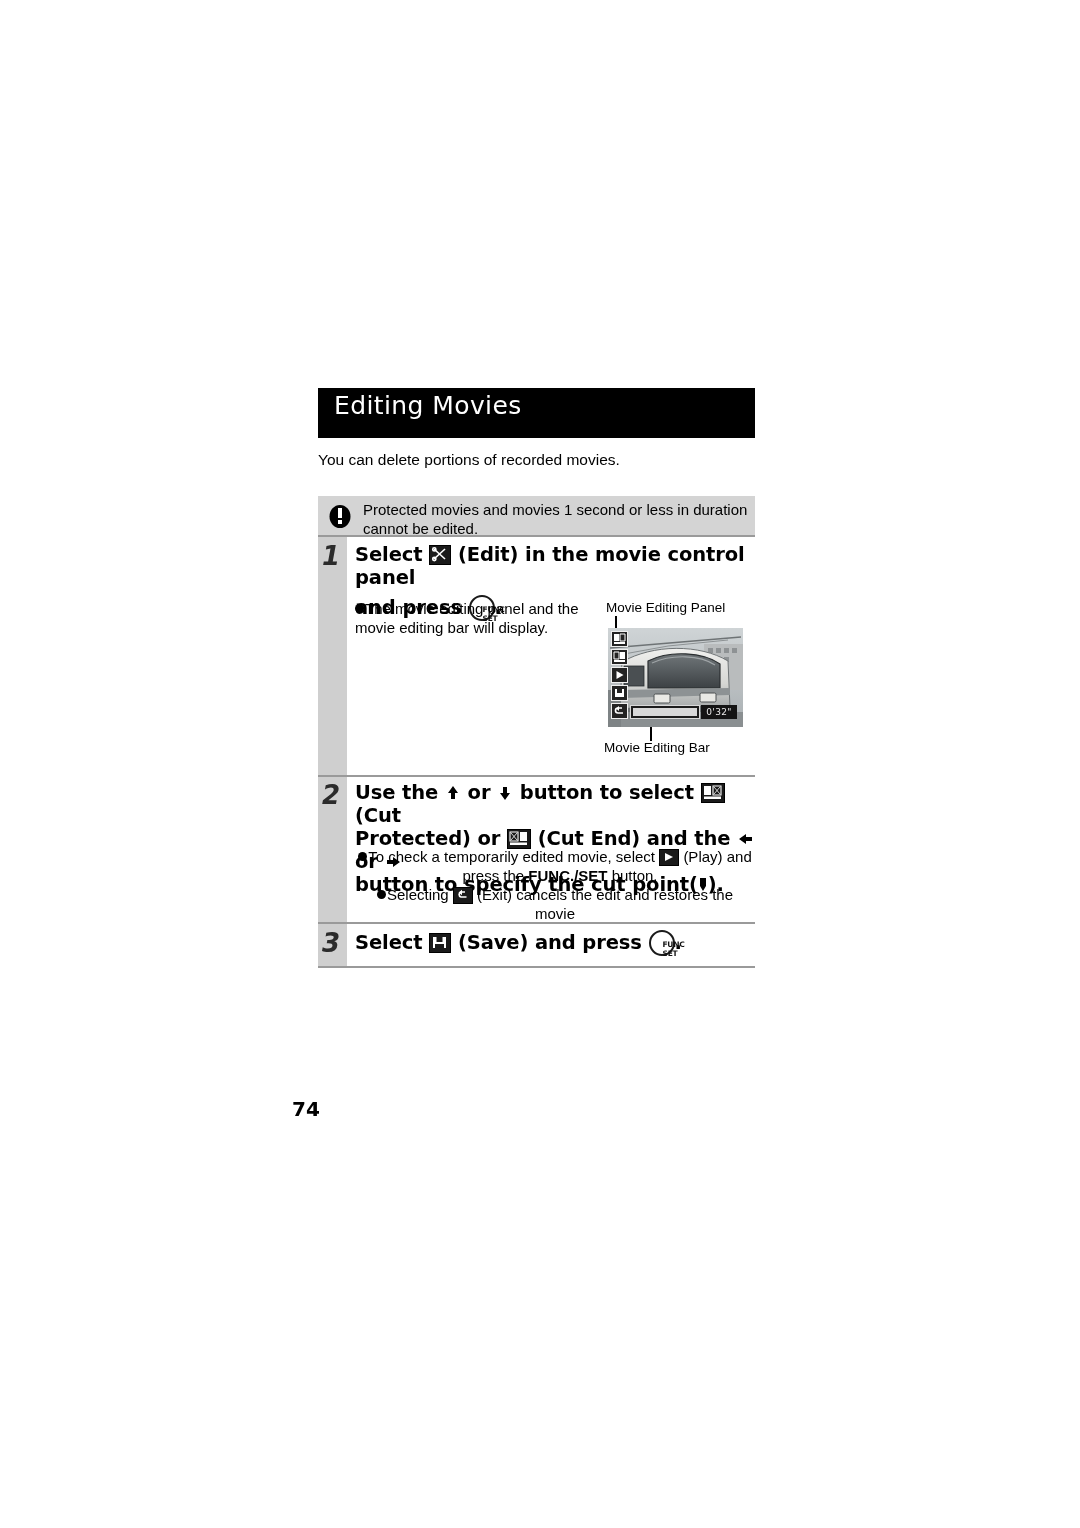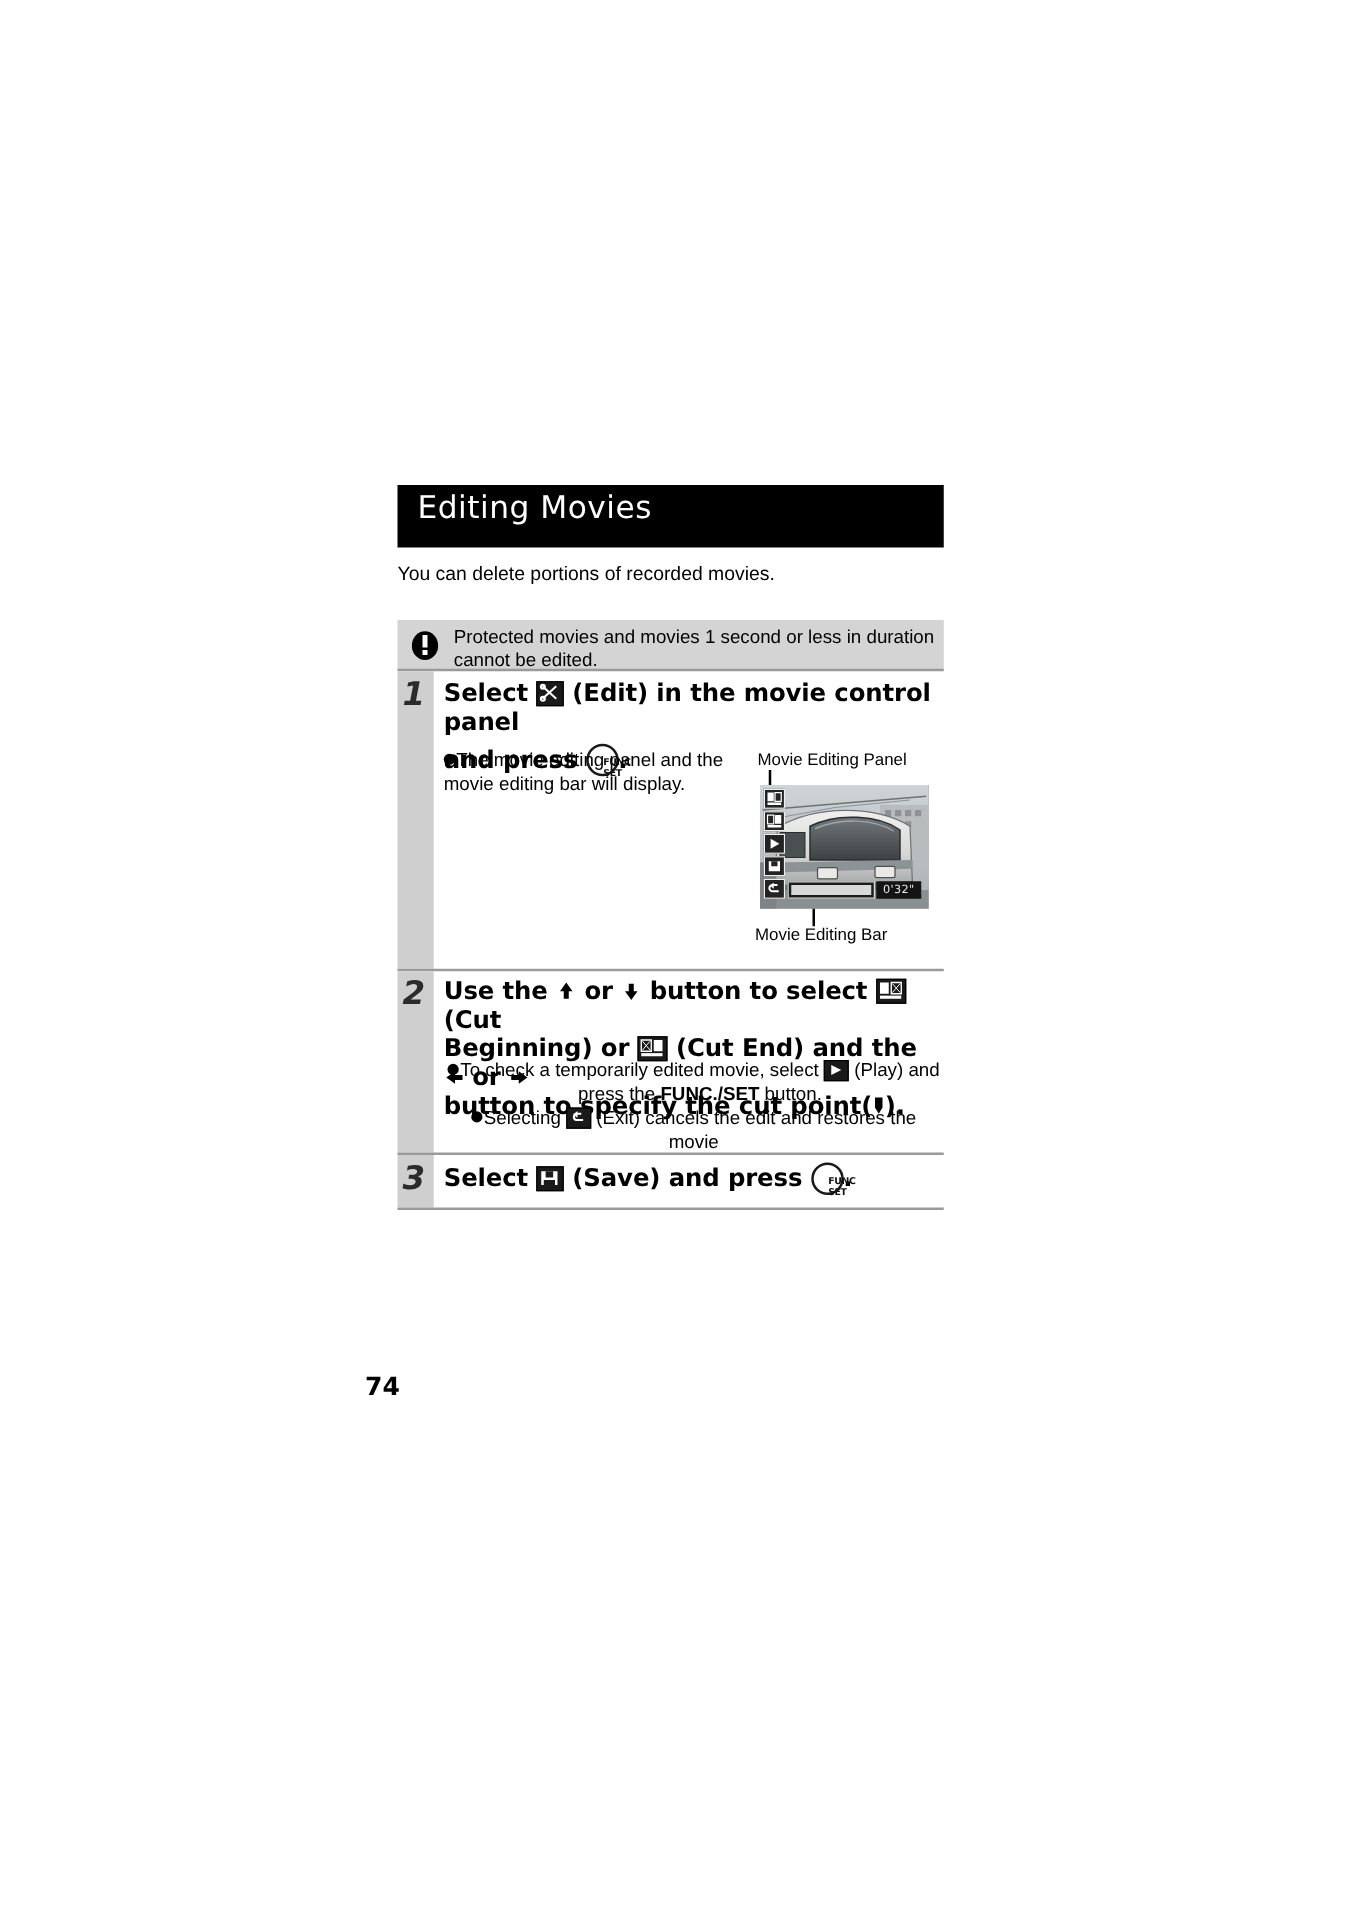--- a/index.html
+++ b/index.html
@@ -403,21 +403,21 @@
       <svg width="21" height="17" viewBox="0 0 21 17">
         <rect width="21" height="17" fill="#1a1a1a"></rect>
         <rect x="2" y="2" width="7" height="9" fill="#ffffff"></rect>
         <path d="M11 2 h8 v9 h-8z" fill="none" stroke="#fff" stroke-width="1.1"></path>
         <path d="M12 3 l6 7 M18 3 l-6 7" stroke="#fff" stroke-width="0.8"></path>
         <rect x="2" y="12.5" width="17" height="2.5" fill="#fff"></rect>
       </svg>
     </span>
     <span>(Cut</span>
     <br>
-    <span>Beginning) or</span>
+    <span>Protected) or</span>
     <span class="gicon" style="width:24px;height:20px;">
       <svg width="21" height="17" viewBox="0 0 21 17">
         <rect width="21" height="17" fill="#1a1a1a"></rect>
         <path d="M2 2 h8 v9 h-8z" fill="none" stroke="#fff" stroke-width="1.1"></path>
         <path d="M3 3 l6 7 M9 3 l-6 7" stroke="#fff" stroke-width="0.8"></path>
         <rect x="12" y="2" width="7" height="9" fill="#ffffff"></rect>
         <rect x="2" y="12.5" width="17" height="2.5" fill="#fff"></rect>
       </svg>
     </span>
     <span>(Cut End) and the</span>

